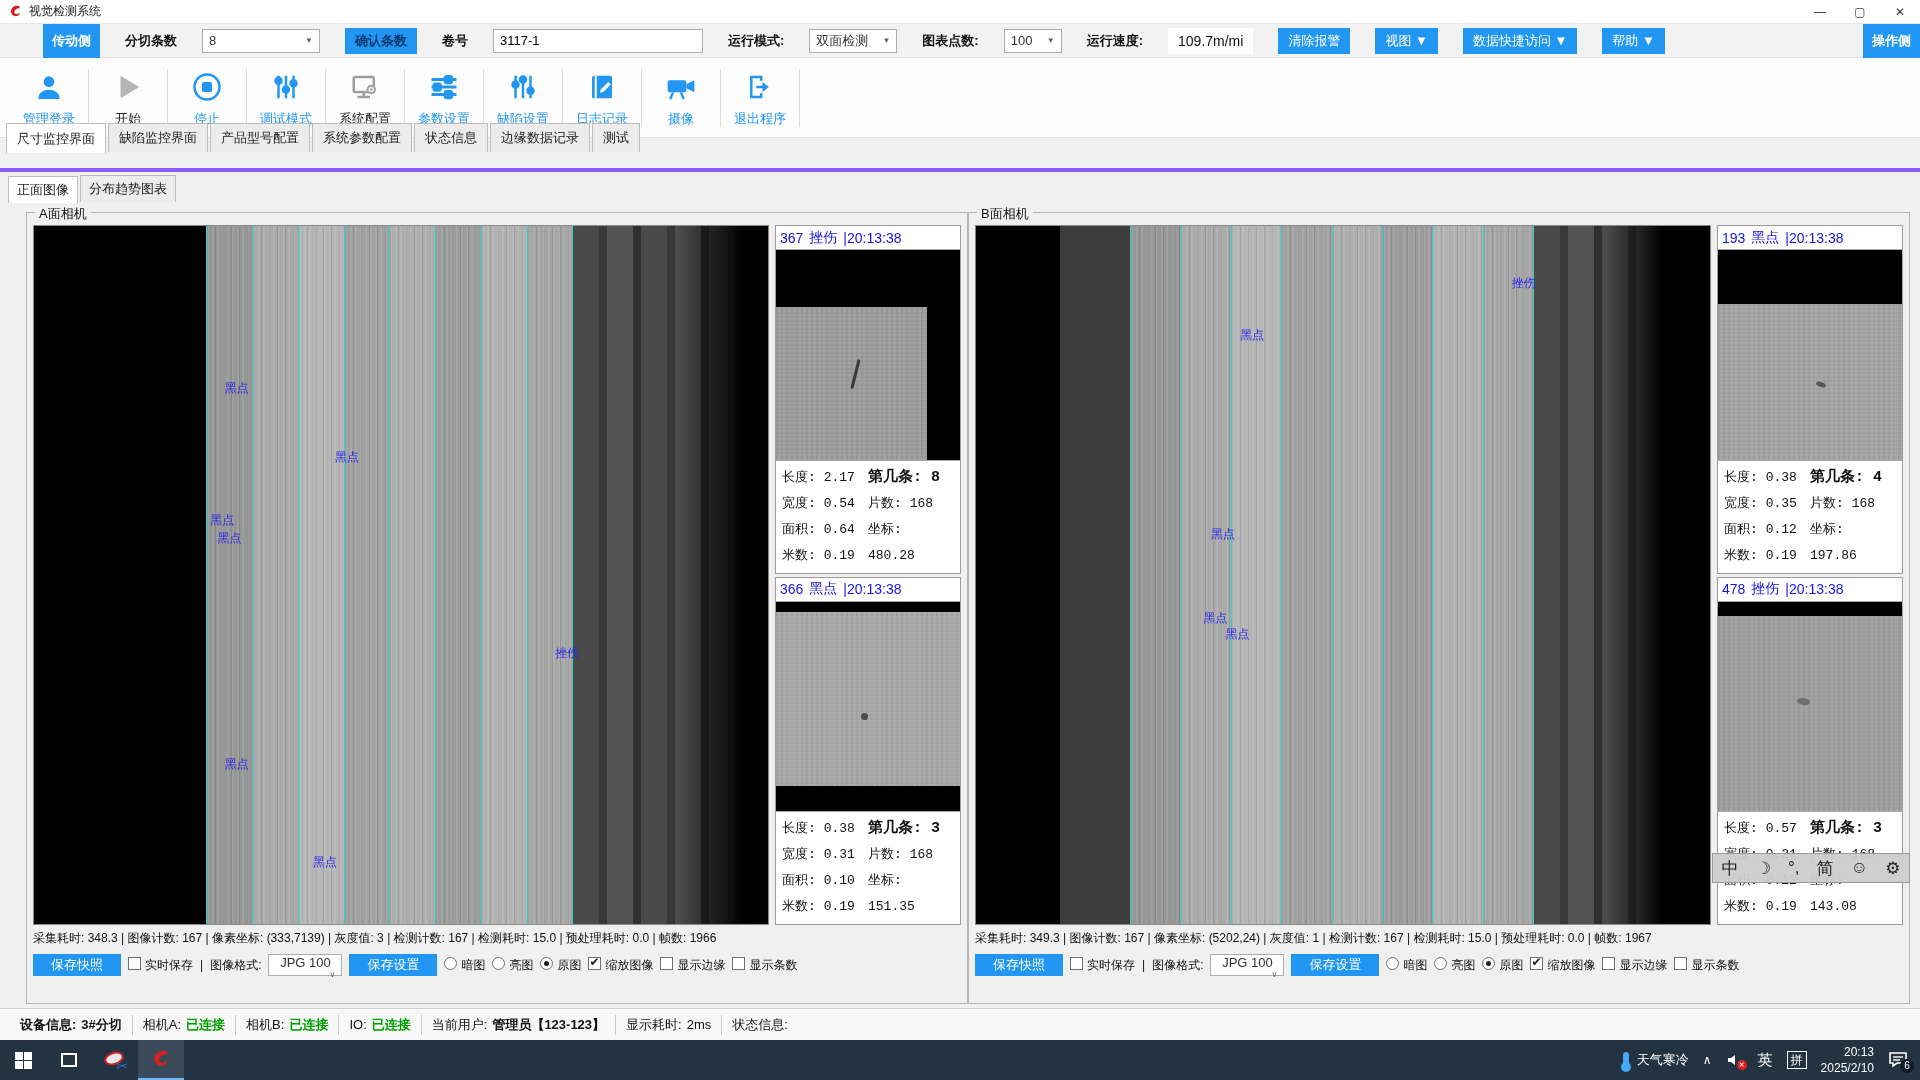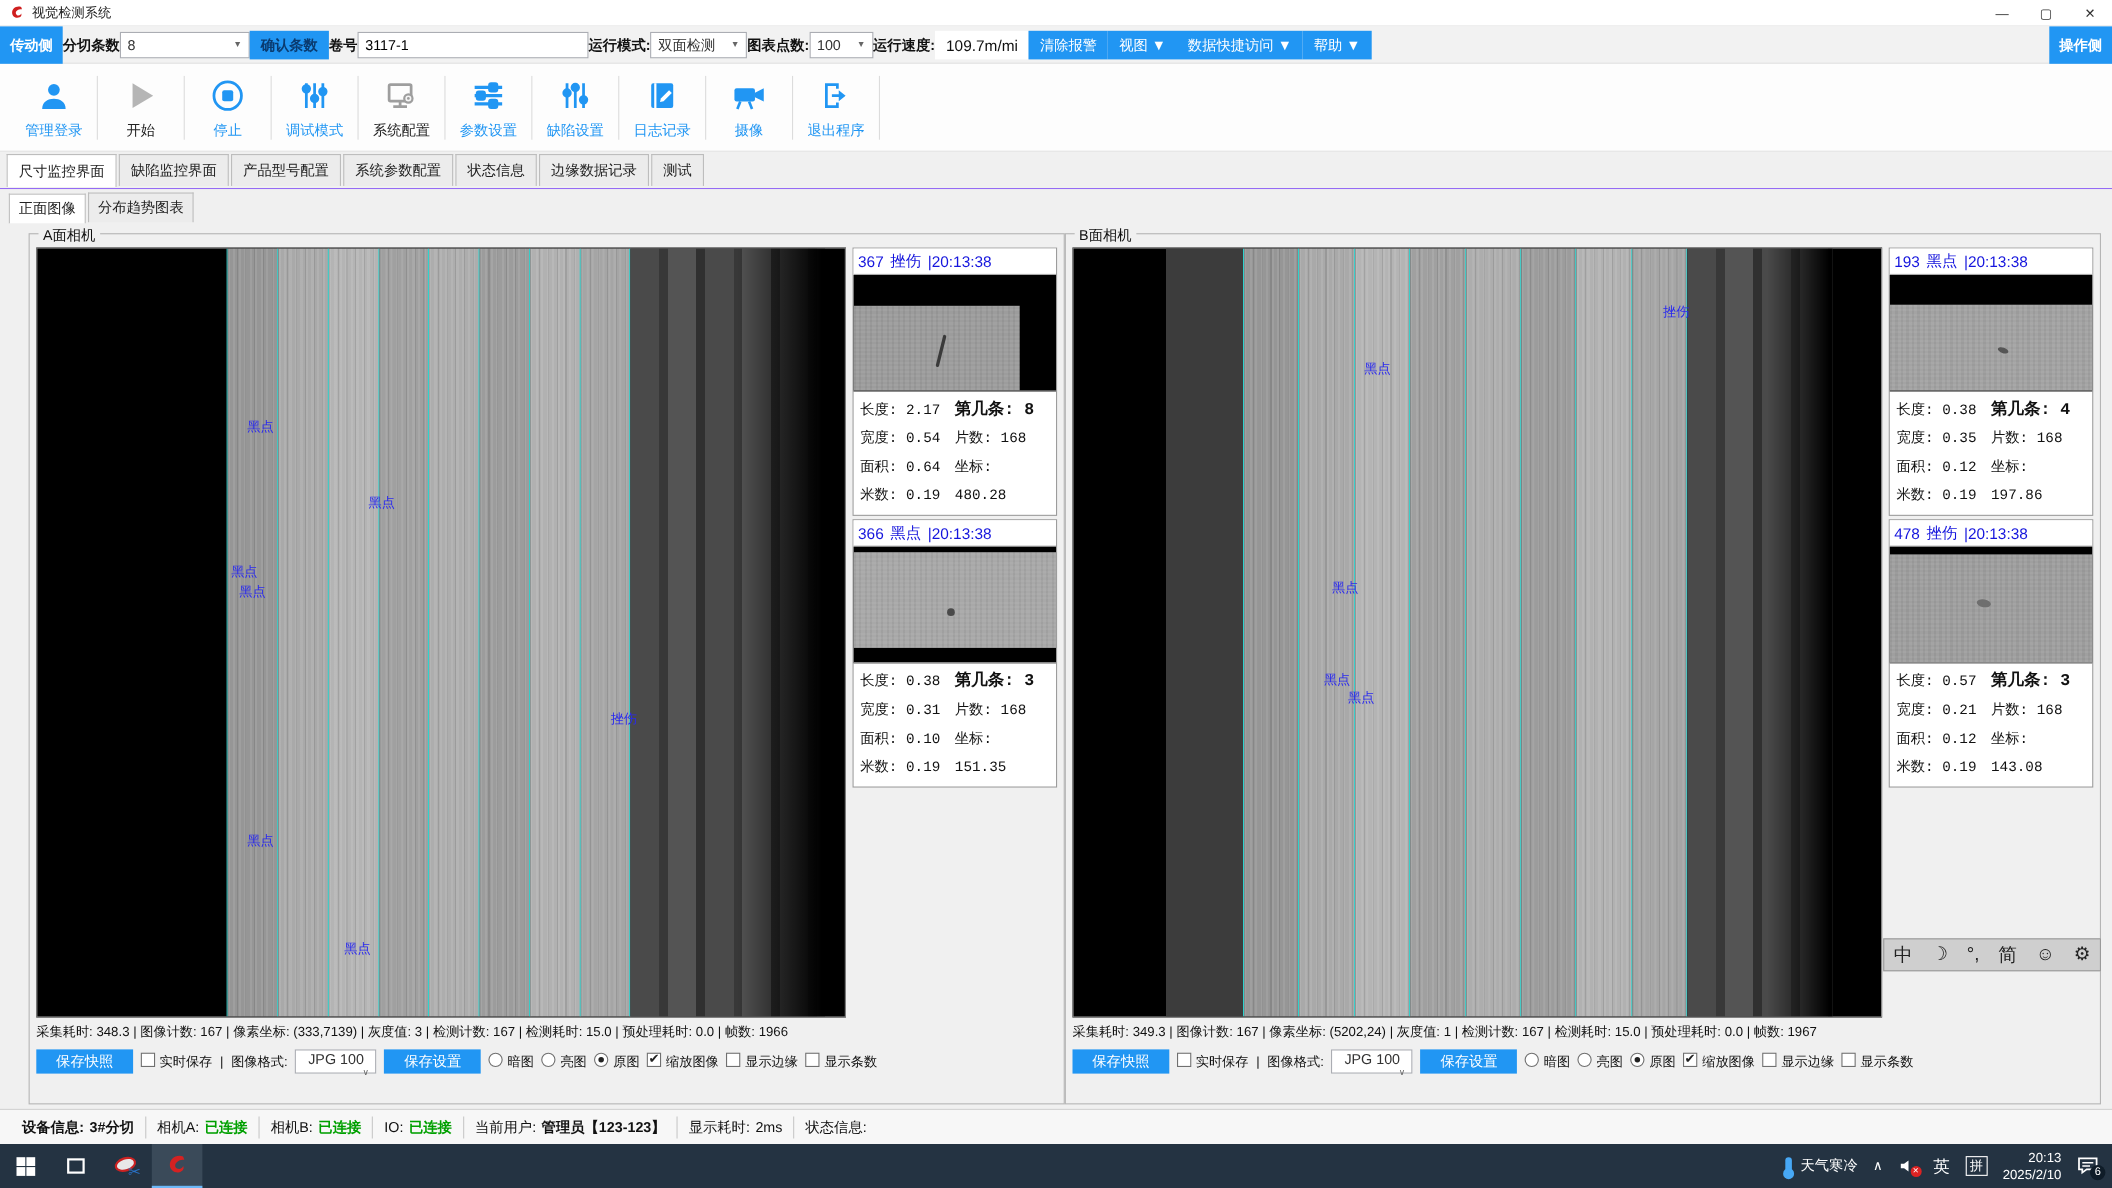--- a/index.html
+++ b/index.html
@@ -6,40 +6,40 @@
   html,body { width:1920px; height:1080px; overflow:hidden;
     font-family:"Liberation Sans","DejaVu Sans",sans-serif; background:#f0f0f0; color:#111; }
 
   
   .titlebar { height:24px; background:#fff; display:flex; align-items:center; padding-left:8px; border-bottom:1px solid #e8e8e8; }
   .titlebar .logo { width:15px; height:15px; margin-right:6px; }
   .titlebar .title { font-size:12px; color:#222; flex:1; }
   .winbtn { width:40px; height:24px; display:flex; align-items:center; justify-content:center; font-size:12px; color:#333; }
 
   
-  .toolbar { height:34px; background:#f2f2f2; border-bottom:1px solid #ddd; display:flex; align-items:center; gap:0; font-size:13px; }
+  .toolbar { height:34px; background:#f2f2f2; border-bottom:1px solid #ddd; display:flex; align-items:center; gap:25px; font-size:13px;padding-left:43px; }
   .side-tag { height:34px; display:flex; align-items:center; padding:0 9px; background:#2196f3; color:#fff; font-weight:bold; font-size:13px; }
   .tlabel { font-weight:bold; color:#111; white-space:nowrap; }
   .sel { background:#fff; border:1px solid #abadb3; height:24px; display:flex; align-items:center; padding:0 6px; font-size:13px; color:#333; }
   .sel .arrow { margin-left:auto; font-size:8px; color:#666; padding-left:8px; }
   .tinput { background:#fff; border:1px solid #abadb3; height:24px; font-size:13px; padding:0 6px; font-family:inherit; }
   .btn-blue { background:#2196f3; color:#fff; border:none; font-size:13px; height:26px; padding:0 10px; font-family:inherit; white-space:nowrap; }
   .btn-confirm { color:#0a3b70; font-weight:bold; }
   .speedbox { background:#fff; height:26px; display:flex; align-items:center; padding:0 10px; font-size:14px; color:#111; }
 
   
   .iconbar { height:80px; background:#fdfdfd; border-bottom:1px solid #e0e0e0; display:flex; align-items:center; padding-left:10px; }
   .tool { width:78px; height:70px; display:flex; flex-direction:column; align-items:center; justify-content:center; gap:4px; }
   .tool .glyph { height:38px; display:flex; align-items:center; justify-content:center; }
   .tool .tlbl { font-size:13px; color:#2196f3; white-space:nowrap; }
   .tool .tlbl.dark { color:#222; }
   .vsep { width:1px; height:58px; background:#dcdcdc; }
 
   
-  .maintabs { height:34px; background:#f0f0f0; display:flex; align-items:flex-end; padding:6px 0 2px 6px; border-bottom:1px solid #8b5cf6; }
+  .maintabs { height:34px; background:#f0f0f0; display:flex; align-items:flex-end; padding:6px 0 16px 6px; border-bottom:4px solid #8b5cf6; }
   .tab { font-size:13px; padding:5px 10px; border:1px solid #bdbdbd; border-bottom:none; background:#ececec; margin-right:2px; color:#222; }
   .tab.active { background:#fff; font-weight:normal; position:relative; top:1px; padding-top:6px; }
   .subtabs { height:30px; background:#f0f0f0; display:flex; align-items:flex-end; padding:4px 0 0 8px; }
   .stab { font-size:13px; padding:4px 8px; border:1px solid #bdbdbd; border-bottom:none; background:#ececec; margin-right:2px; color:#222; }
   .stab.active { background:#fff; position:relative; top:1px; }
 
   
   .panels { height:806px; display:flex; gap:0; padding:10px 10px 4px 26px; background:#f0f0f0; }
   .groupbox { flex:1; border:1px solid #b5b5b5; position:relative; padding:12px 6px 6px 6px; }
   .gb-title { position:absolute; top:-8px; left:8px; background:#f0f0f0; padding:0 4px; font-size:13px; color:#111; }
@@ -58,21 +58,21 @@
   .dimband { position:absolute; top:0; bottom:0;
     background-image:linear-gradient(90deg, rgba(0,0,0,0) 55%, #000 98%),
       repeating-linear-gradient(90deg,#4a4a4a 0 26px,#383838 26px 34px,#545454 34px 60px,#303030 60px 68px); }
   .cam-a .dimband { left:73.5%; width:24%; }
   .cam-b .dimband { left:76%; width:18%; }
   .leftband { position:absolute; top:0; bottom:0; background:#3c3c3c; }
   .cam-b .leftband { left:11.5%; width:9.5%; }
   .anno { position:absolute; font-size:12px; color:#2a2aee; white-space:nowrap; }
 
   
-  .cards { width:186px; height:491px; display:flex; flex-direction:column; gap:3px;border-radius:10px; }
+  .cards { width:186px; height:700px; display:flex; flex-direction:column; gap:3px;border-radius:10px; }
   .card { flex:1; background:#fff; border:1px solid #9c9c9c; display:flex; flex-direction:column; }
   .card-head { height:24px; display:flex; align-items:center; gap:6px; padding:0 4px; font-size:14px; color:#1515dd; border-bottom:1px solid #aaa; background:#fff; }
   .thumb { flex:1; position:relative; background:#000; overflow:hidden; border-bottom:1px solid #aaa; }
   .photo { position:absolute;
     background-image:repeating-linear-gradient(0deg, rgba(255,255,255,.05) 0 2px, rgba(0,0,0,0) 2px 4px),
                      repeating-linear-gradient(90deg, rgba(0,0,0,.05) 0 2px, rgba(0,0,0,0) 2px 5px); }
   .photo-a1 { left:0; right:18%; top:27%; bottom:0; background-color:#9c9c9c; }
   .photo-a1::after { content:""; position:absolute; left:52%; top:34%; width:3px; height:30px; background:#3a3a3a; transform:rotate(14deg); border-radius:2px; }
   .photo-a2 { left:0; right:0; top:5%; bottom:12%; background-color:#a8a8a8; }
   .photo-a2::after { content:""; position:absolute; left:46%; top:58%; width:7px; height:7px; border-radius:50%; background:#4a4a4a; }

